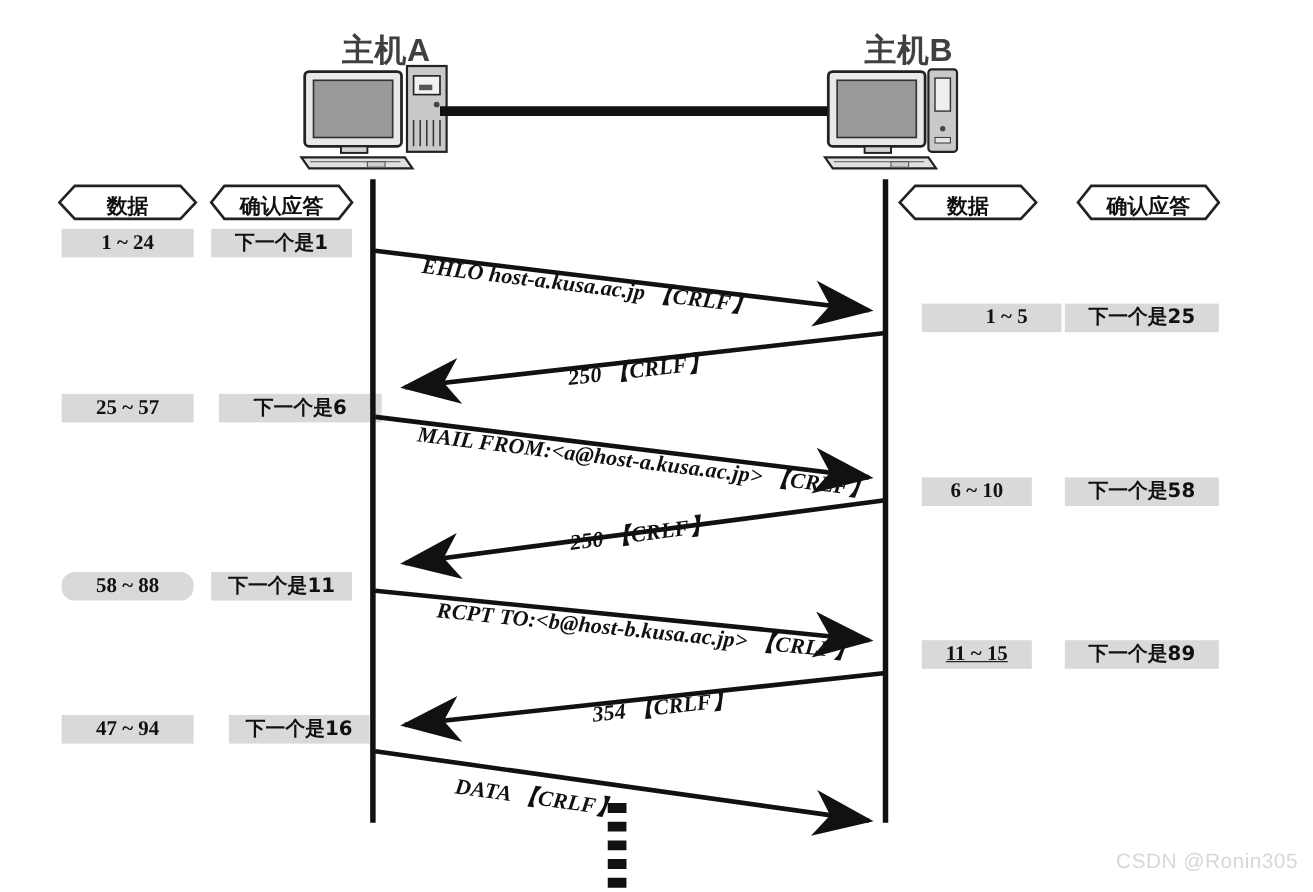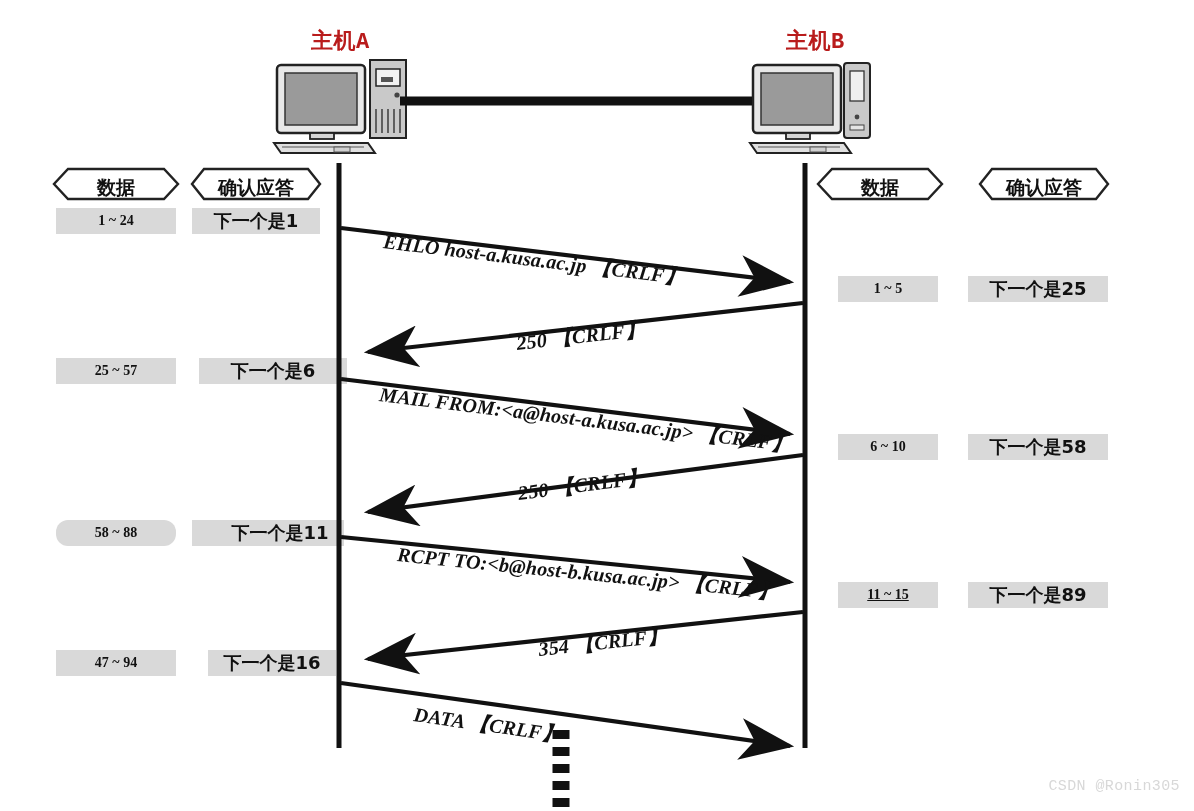--- a/index.html
+++ b/index.html
@@ -14,24 +14,24 @@
   #page {
     position: relative;
     width: 1194px;
     height: 811px;
     background: #ffffff;
     overflow: hidden;
   }
   
   .host-label {
     position: absolute;
-    font-family: Liberation Mono, monospace;
-    font-size: 22px;
-    font-weight: bold;
-    color: #b91c1c;
+    font-family: Liberation Sans, sans-serif;
+    font-size: 29px;
+    font-weight: bold;
+    color: #404040;
     letter-spacing: 0.5px;
     white-space: nowrap;
   }
   
   .computer {
     position: absolute;
   }
   
   .hexbanner {
     position: absolute;
@@ -52,21 +52,21 @@
   }
   .hexbanner svg {
     position: absolute;
     left: 0; top: 0;
   }
   
   .chip {
     position: absolute;
     background: #d9d9d9;
     color: #111;
-    font-size: 14px;
+    font-size: 19px;
     font-weight: bold;
     line-height: 26px;
     height: 26px;
     white-space: nowrap;
     text-align: center;
     font-family: "Liberation Serif", "DejaVu Serif", serif;
   }
   .chip.cjk {
     font-family: "DejaVu Sans", "Liberation Sans", sans-serif;
     font-size: 18px;
@@ -81,22 +81,22 @@
     color: #111;
     white-space: nowrap;
     transform-origin: left bottom;
     letter-spacing: 0.2px;
   }
   
   .watermark {
     position: absolute;
     right: 14px;
     bottom: 16px;
-    font-family: Liberation Mono, monospace;
-    font-size: 15px;
+    font-family: Liberation Sans, sans-serif;
+    font-size: 19px;
     color: #d8d8d8;
     white-space: nowrap;
     letter-spacing: 0.4px;
   }
   svg.overlay {
     position: absolute;
     left: 0; top: 0;
     width: 1194px;
     height: 811px;
     pointer-events: none;
@@ -183,26 +183,26 @@
     <span class="hexlabel">确认应答</span>
   </div>
 
   <div class="chip" style="left:56px;  top:208px; width:120px;">1 ~ 24</div>
   <div class="chip cjk" style="left:192px; top:208px; width:128px;">下一个是1</div>
 
   <div class="chip" style="left:56px;  top:358px; width:120px;">25 ~ 57</div>
   <div class="chip cjk" style="left:199px; top:358px; width:148px;">下一个是6</div>
 
   <div class="chip" style="left:56px;  top:520px; width:120px;border-radius:12px;">58 ~ 88</div>
-  <div class="chip cjk" style="left:192px; top:520px; width:128px;padding-left:24px;">下一个是11</div>
+  <div class="chip cjk" style="left:192px; top:520px; width:128px;">下一个是11</div>
 
   <div class="chip" style="left:56px;  top:650px; width:120px;">47 ~ 94</div>
   <div class="chip cjk" style="left:192px; top:650px; width:128px;margin-left:16px;">下一个是16</div>
 
-  <div class="chip" style="left:838px; top:276px; width:100px;">1 ~ 5</div>
+  <div class="chip" style="left:838px; top:276px; width:100px;padding-left:27px;">1 ~ 5</div>
   <div class="chip cjk" style="left:968px; top:276px; width:140px;">下一个是25</div>
 
   <div class="chip" style="left:838px; top:434px; width:100px;">6 ~ 10</div>
   <div class="chip cjk" style="left:968px; top:434px; width:140px;">下一个是58</div>
 
   <div class="chip" style="left:838px; top:582px; width:100px;text-decoration:underline;">11 ~ 15</div>
   <div class="chip cjk" style="left:968px; top:582px; width:140px;">下一个是89</div>
 
   <svg class="overlay">
     <defs>

